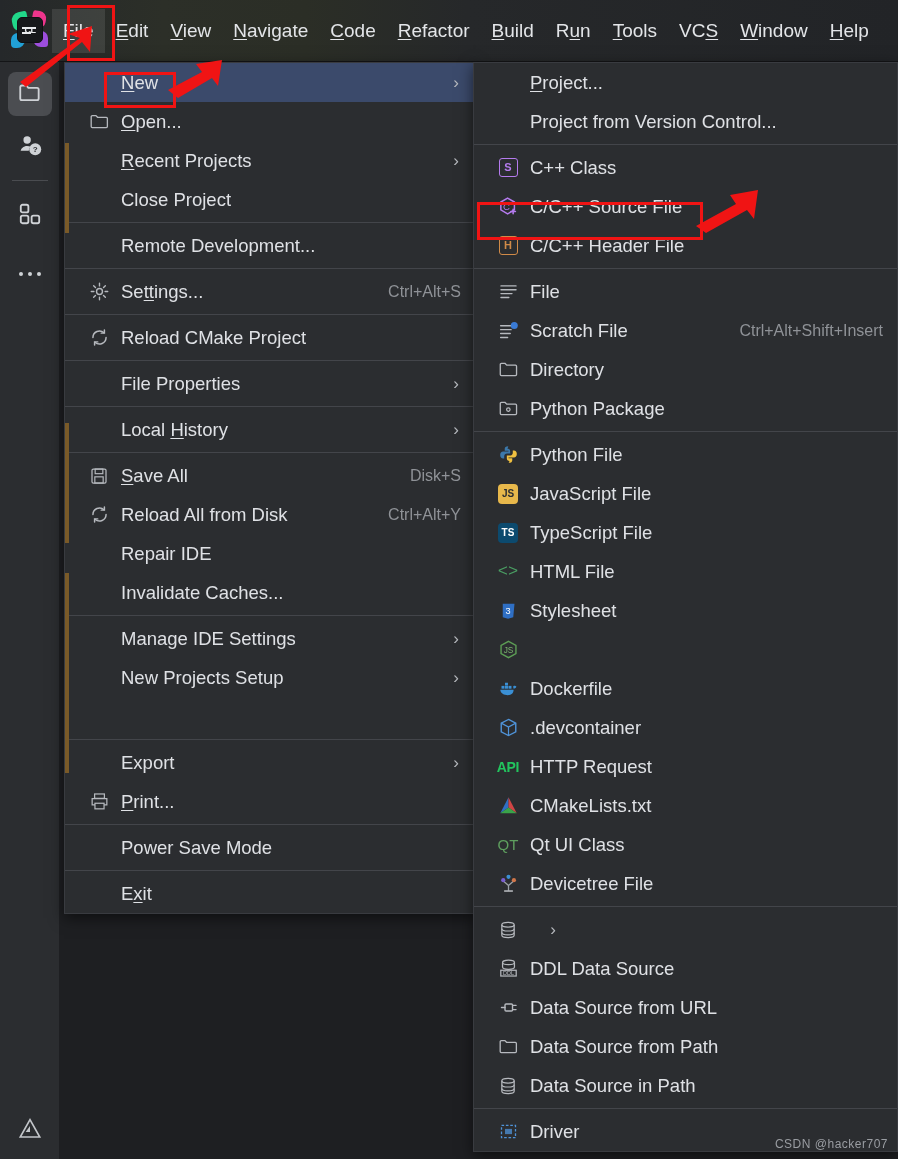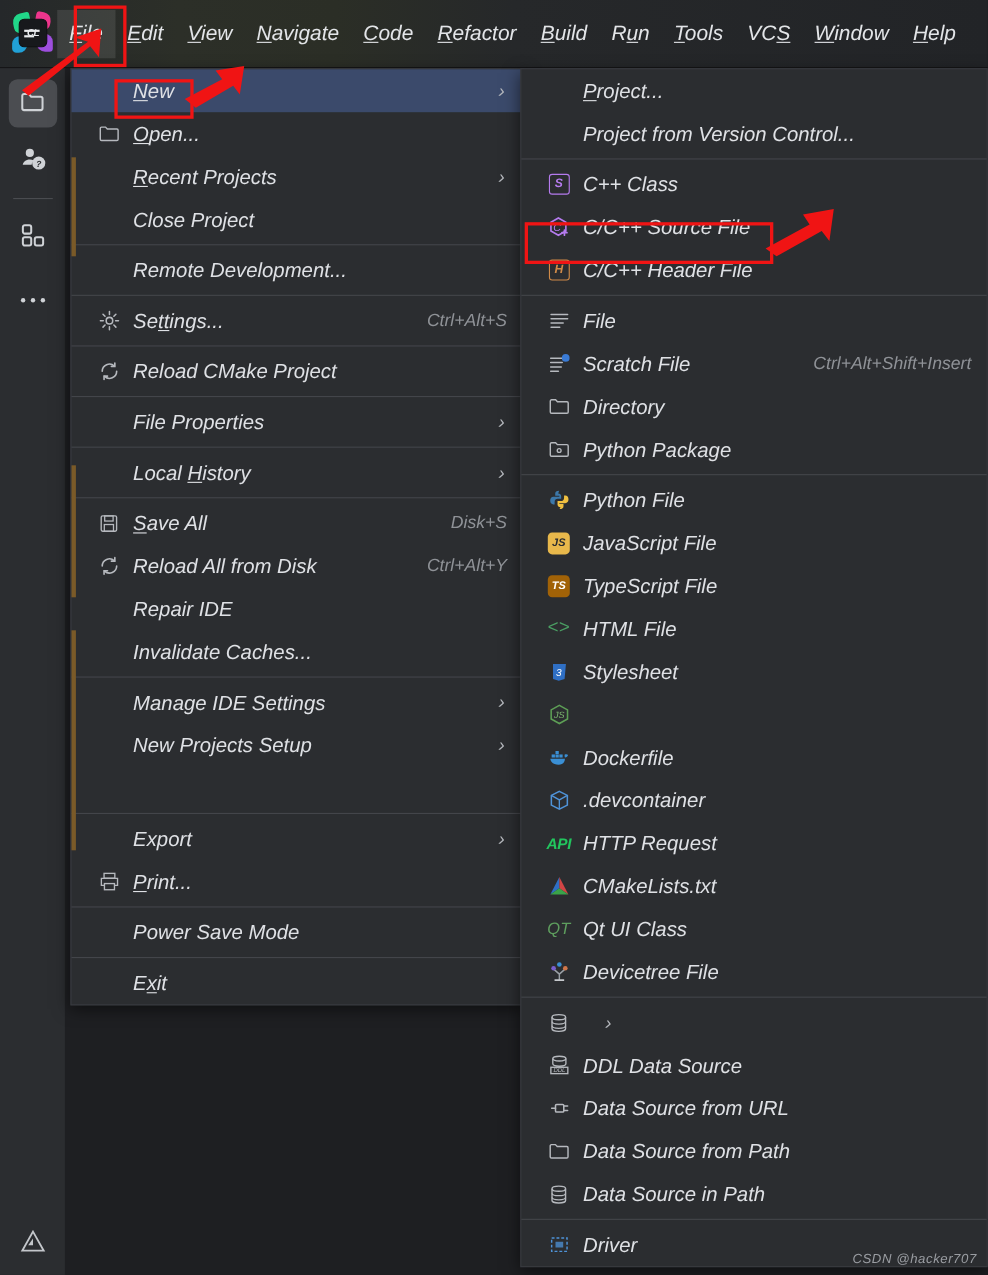--- a/index.html
+++ b/index.html
@@ -2,21 +2,21 @@
 <html><head>
 <meta charset="utf-8">
 <style>
   * { box-sizing: border-box; margin: 0; padding: 0; }
   html, body {
     width: 898px; height: 1159px;
     background: #1e1f22;
     font-family: "Liberation Sans", "DejaVu Sans", sans-serif;
     overflow: hidden;
   }
-  #root { position: relative; width: 898px; height: 1159px; font-style: italic; }
+  #root { position: relative; width: 898px; height: 1159px; }
 
   
   .menubar {
     position: absolute; left: 0; top: 0; width: 898px; height: 62px;
     background: linear-gradient(90deg,#25282a 0%,#2c2f28 18%,#2b2e26 34%,#26282a 52%,#222427 100%);
     display: flex; align-items: center;
     border-bottom: 1px solid #141517;
   }
   .logo {
     width: 44px; height: 44px; margin-left: 8px; position: relative; flex: 0 0 auto;
@@ -424,21 +424,21 @@
           <span class="lbl">Python File</span>
         </div>
         <div class="mi">
           <span class="ico">
             <span class="badge" style="background:#e8b84b;color:#2b2d30;">JS</span>
           </span>
           <span class="lbl">JavaScript File</span>
         </div>
         <div class="mi">
           <span class="ico">
-            <span class="badge" style="background:#a16207;">TS</span>
+            <span class="badge" style="background:#0c4a6e;">TS</span>
           </span>
           <span class="lbl">TypeScript File</span>
         </div>
         <div class="mi">
           <span class="ico">
             <span style="color:#4a9e63;font-size:17px;font-family:'Liberation Mono',monospace;">&lt;&gt;</span>
           </span>
           <span class="lbl">HTML File</span>
         </div>
         <div class="mi">

